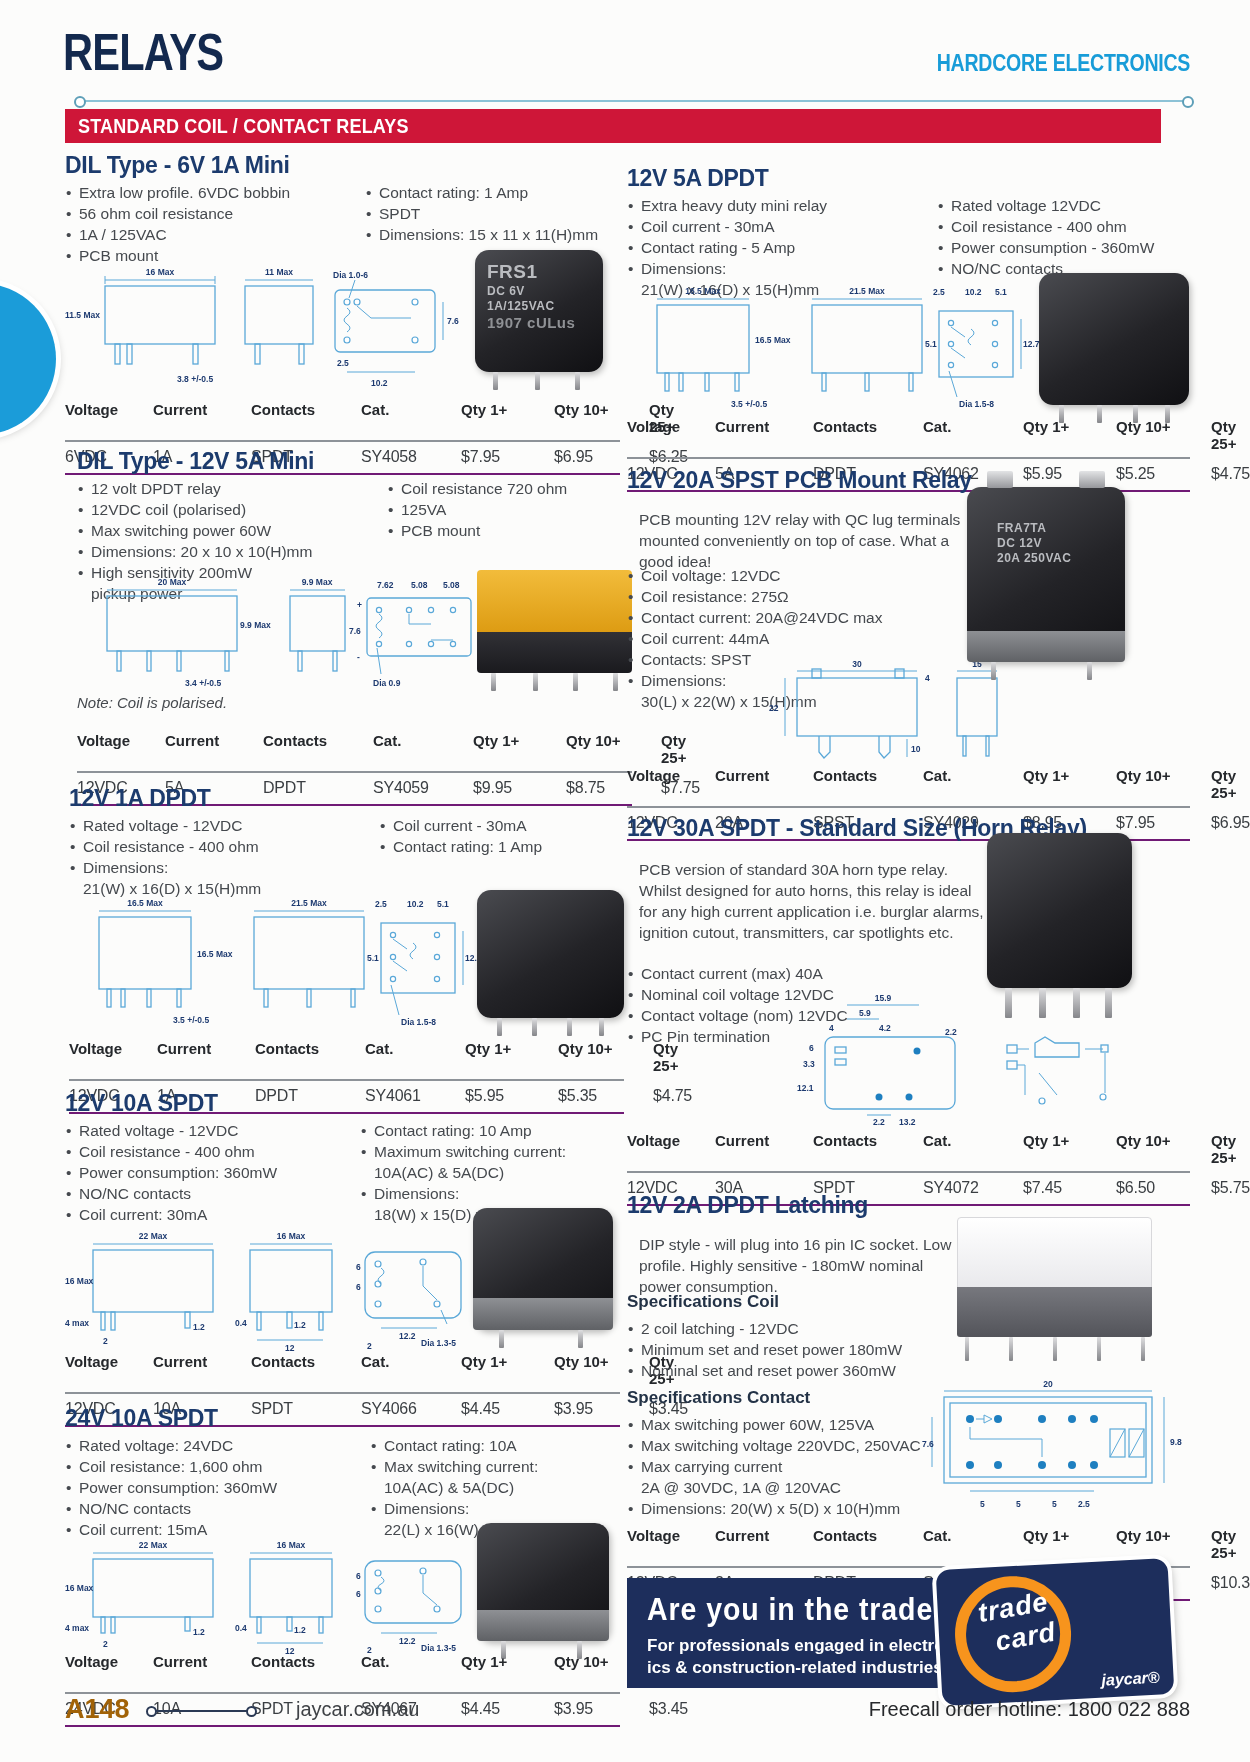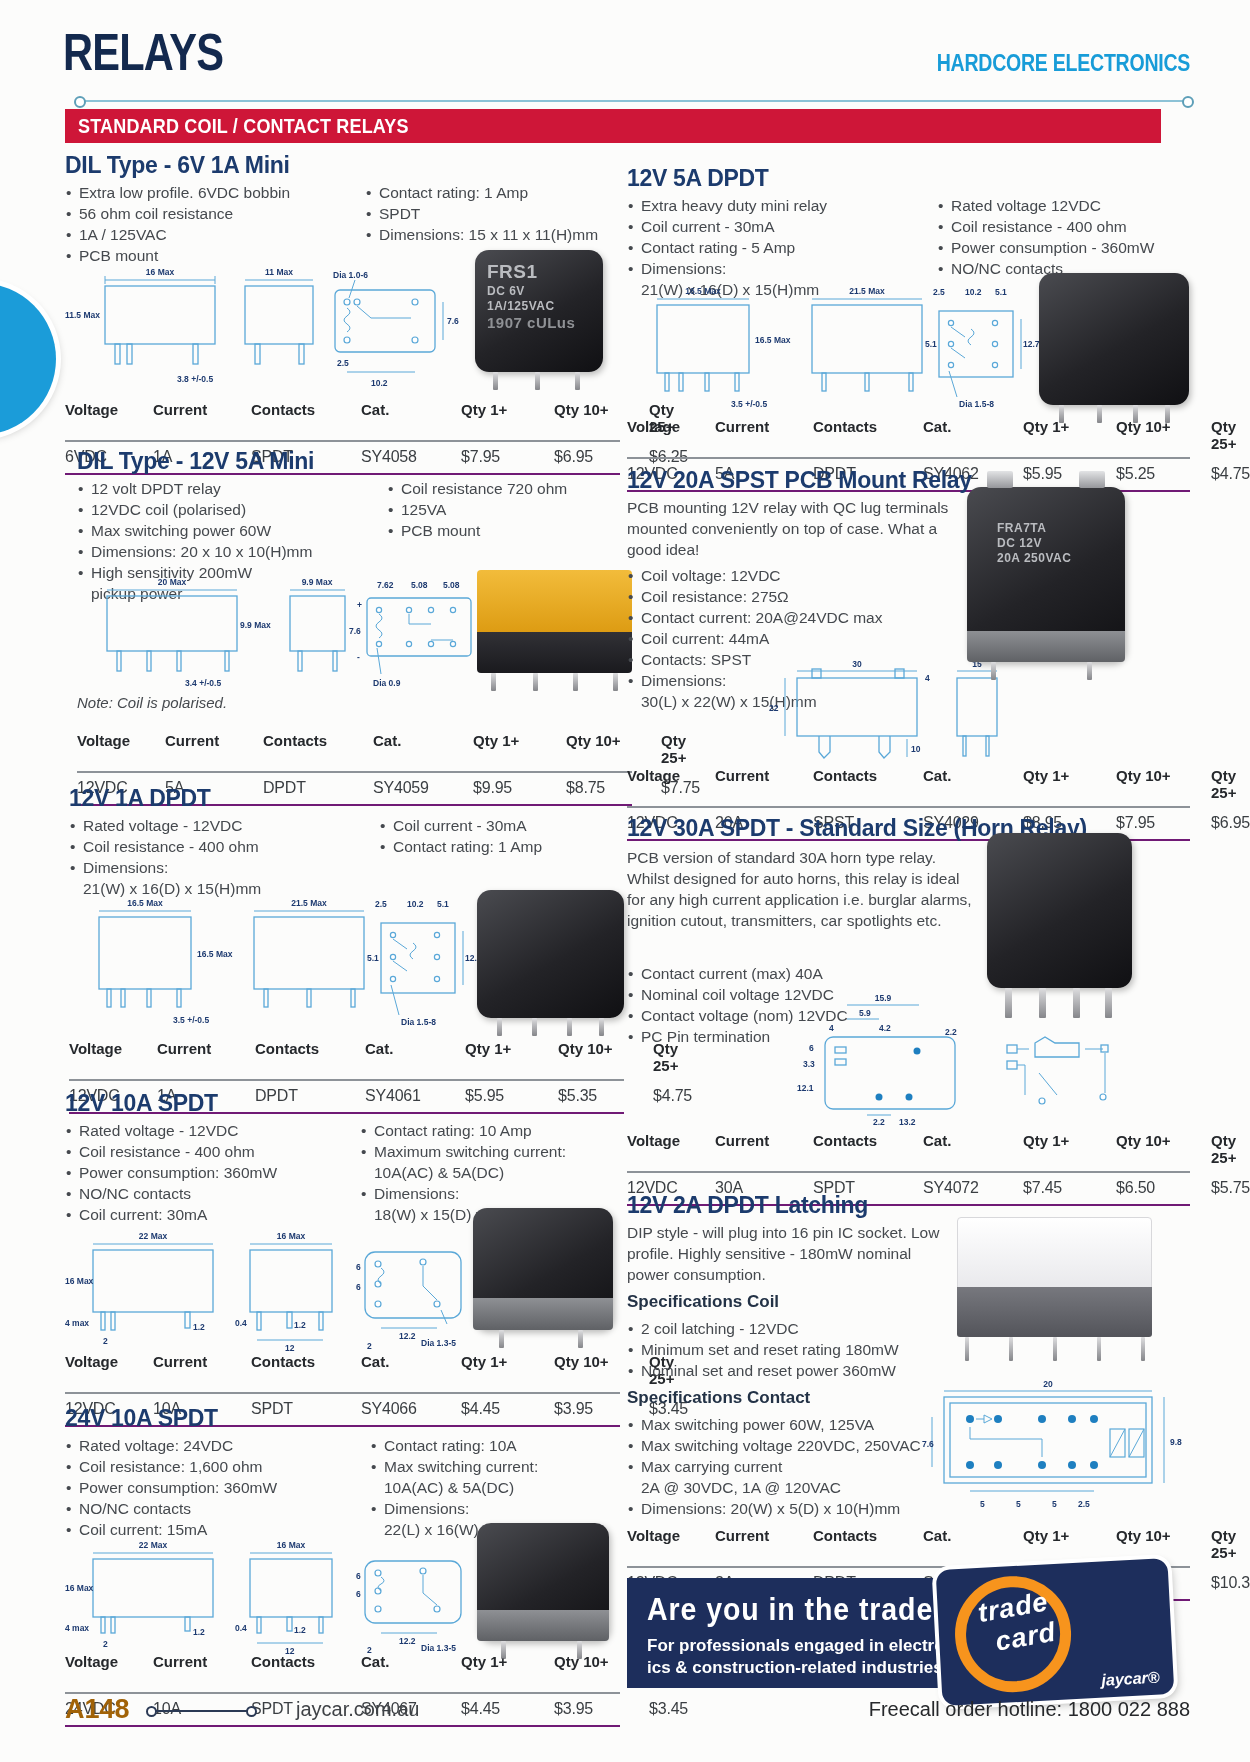--- a/index.html
+++ b/index.html
@@ -19,21 +19,21 @@
     transform:scaleX(.9);transform-origin:left}
   .edge-circle{position:absolute;left:-96px;top:283px;width:152px;height:152px;border-radius:50%;
     background:#1b9cd9;box-shadow:0 0 0 5px #fff, 3px 3px 9px rgba(0,0,0,.22)}
   
   .sec{position:absolute}
   .sec-title{font-size:23px;font-weight:bold;color:#1c3b6d;margin:0;letter-spacing:-.3px;position:absolute;left:0;top:0;white-space:nowrap}
   .blk{position:absolute}
   ul.bul{list-style:none;margin:0;padding:0;font-size:15.5px;color:#45494e;line-height:21px}
   ul.bul li{padding-left:14px;position:relative;white-space:pre-line}
   ul.bul li::before{content:"\2022";position:absolute;left:1px;color:#45494e}
-  .para{font-size:15.5px;color:#45494e;line-height:21px;margin:0}
+  .para{font-size:15.5px;color:#45494e;line-height:21px;margin:12px}
   .subhead{font-size:17px;font-weight:bold;color:#233246;margin:0}
   .note{font-size:15px;font-style:italic;color:#45494e}
   
   .tbl{position:absolute;left:0;width:100%}
   .tr{display:grid;grid-template-columns:88px 98px 110px 100px 93px 95px 1fr;align-items:baseline}
   .tr.head{border-bottom:2px solid #8d9298}
   .tr.head span{font-size:15px;font-weight:bold;color:#25282c;padding:3px 0 5px}
   .tr.body{border-bottom:2px solid #701a75}
   .tr.body span{font-size:16px;color:#3a3e42;padding:6px 0 7px;letter-spacing:-.2px}
   
@@ -693,21 +693,21 @@
       </div>
   </div>
 </div>
 
 <div class="sec" style="left:627px;top:1192px;width:563px;height:380px">
   <h2 class="sec-title">12V 2A DPDT Latching</h2>
   <p class="para blk" style="left:0;top:30px;width:320px">DIP style - will plug into 16 pin IC socket. Low profile. Highly sensitive - 180mW nominal power consumption.</p>
   <div class="subhead blk" style="left:0;top:100px">Specifications Coil</div>
   <ul class="bul blk" style="left:0;top:126px;width:320px">
       <li>2 coil latching - 12VDC</li>
-      <li>Minimum set and reset rating 180mW</li>
+      <li>Minimum set and reset power 180mW</li>
       <li>Nominal set and reset power 360mW</li>
     </ul>
   <div class="subhead blk" style="left:0;top:196px">Specifications Contact</div>
   <ul class="bul blk" style="left:0;top:222px;width:320px">
       <li>Max switching power 60W, 125VA</li>
       <li>Max switching voltage 220VDC, 250VAC</li>
       <li>Max carrying current
 2A @ 30VDC, 1A @ 120VAC</li>
       <li>Dimensions: 20(W) x 5(D) x 10(H)mm</li>
     </ul>

